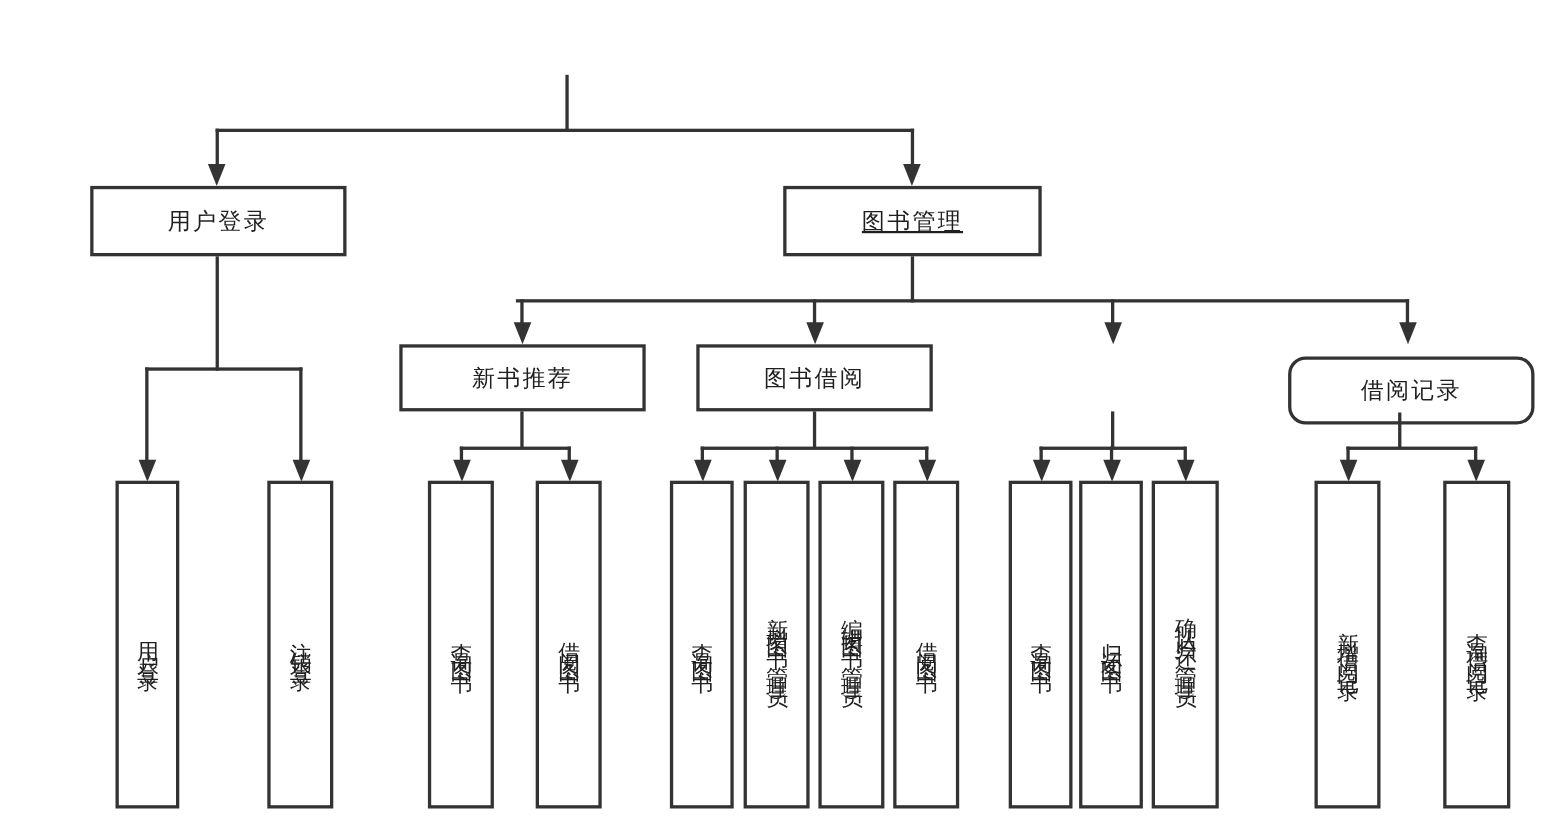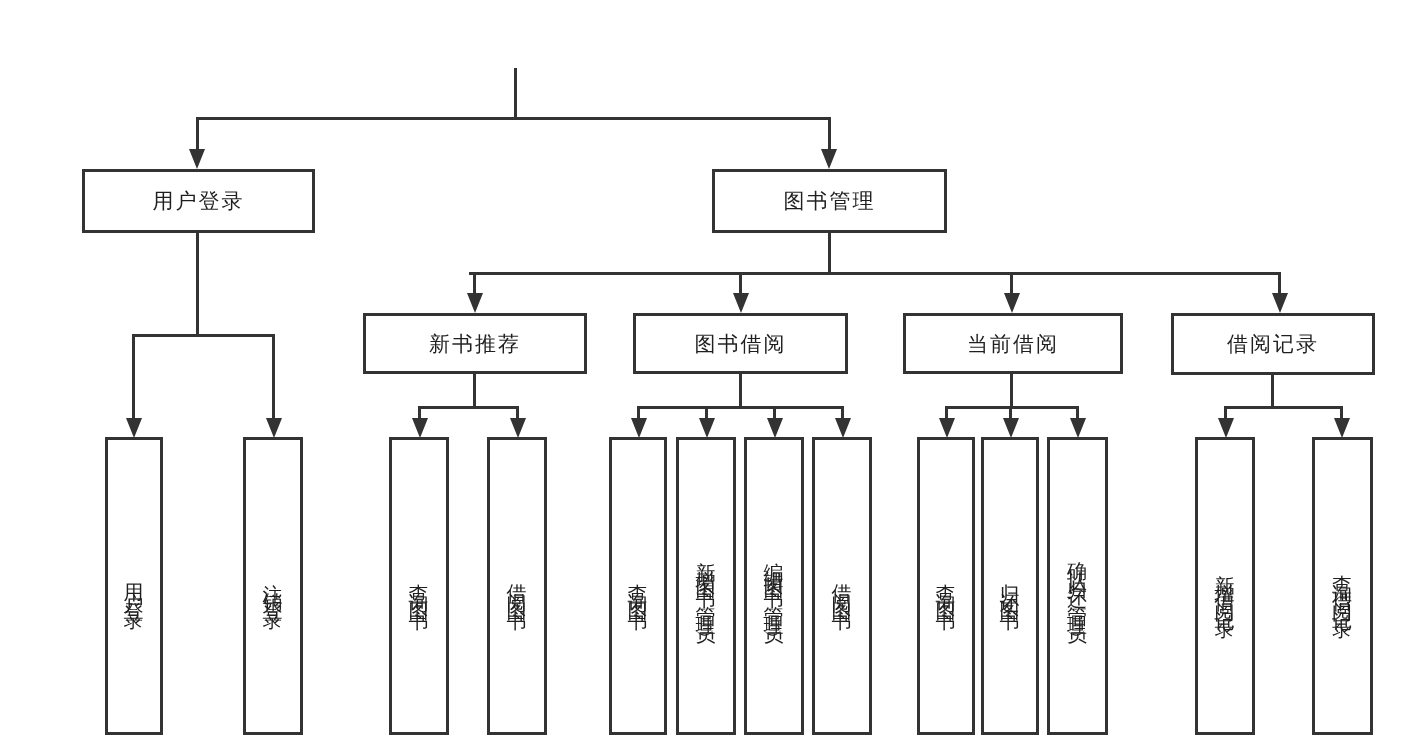--- a/index.html
+++ b/index.html
@@ -85,21 +85,21 @@
   <div class="line v" style="left:514px; top:68px; height:51px;"></div>
   <div class="line h" style="left:196px; top:117px; width:635px;"></div>
   <div class="line v" style="left:196px; top:117px; height:36px;"></div>
   <div class="arrowhead" style="left:189px; top:149px;"></div>
   <div class="line v" style="left:828px; top:117px; height:36px;"></div>
   <div class="arrowhead" style="left:821px; top:149px;"></div>
 
   <div class="hbox" style="left:82px; top:169px; width:233px; height:64px;">
     <span>用户登录</span>
   </div>
-  <div class="hbox" style="left:712px; top:169px; width:235px; height:64px;">
+  <div class="hbox" style="left:712px; top:169px; width:235px; height:64px;text-decoration:underline;">
     <span>图书管理</span>
   </div>
 
   <div class="line v" style="left:196px; top:233px; height:104px;"></div>
   <div class="line h" style="left:132px; top:334px; width:143px;"></div>
   <div class="line v" style="left:132px; top:334px; height:88px;"></div>
   <div class="arrowhead" style="left:126px; top:418px;"></div>
   <div class="line v" style="left:272px; top:334px; height:88px;"></div>
   <div class="arrowhead" style="left:266px; top:418px;"></div>
 
@@ -113,24 +113,21 @@
   <div class="arrowhead" style="left:1004px; top:293px;"></div>
   <div class="line v" style="left:1278px; top:272px; height:25px;"></div>
   <div class="arrowhead" style="left:1272px; top:293px;"></div>
 
   <div class="hbox" style="left:363px; top:313px; width:224px; height:61px;">
     <span>新书推荐</span>
   </div>
   <div class="hbox" style="left:633px; top:313px; width:215px; height:61px;">
     <span>图书借阅</span>
   </div>
-  <div class="hbox" style="left:903px; top:313px; width:220px; height:61px;">
-    <span>当前借阅</span>
-  </div>
-  <div class="hbox" style="left:1171px; top:313px; width:204px; height:62px;">
+  <div class="hbox" style="left:1171px; top:324px; width:224px; height:62px;border-radius:16px;">
     <span>借阅记录</span>
   </div>
 
   <div class="line v" style="left:473px; top:374px; height:34px;"></div>
   <div class="line h" style="left:418px; top:406px; width:101px;"></div>
   <div class="line v" style="left:418px; top:406px; height:15px;"></div>
   <div class="arrowhead" style="left:412px; top:418px;"></div>
   <div class="line v" style="left:516px; top:406px; height:15px;"></div>
   <div class="arrowhead" style="left:510px; top:418px;"></div>
 

